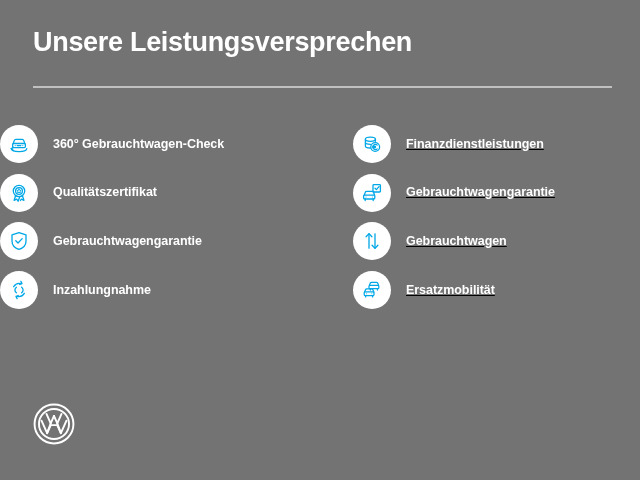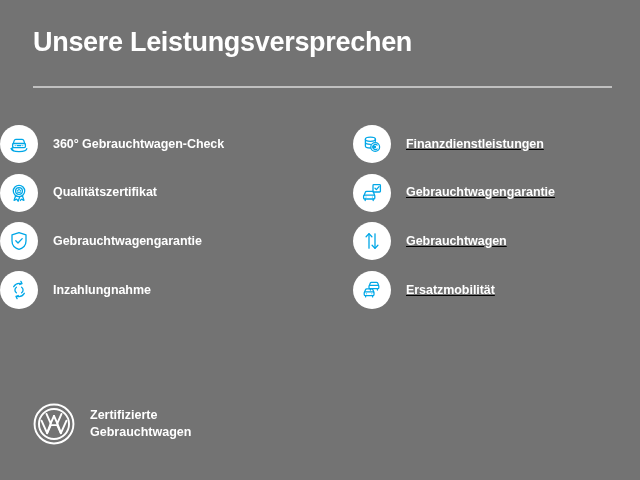--- a/index.html
+++ b/index.html
@@ -257,19 +257,15 @@
       <svg class="vw-logo" viewBox="0 0 48 48" fill="none" stroke="#ffffff" stroke-width="2.1" stroke-linecap="round" stroke-linejoin="round">
         <circle cx="24" cy="24" r="21.2"></circle>
         <circle cx="24" cy="24" r="16.4"></circle>
         <path d="M24 15.2l-3.6 8.2-4.6-10.4"></path>
         <path d="M24 15.2l3.6 8.2 4.6-10.4"></path>
         <path d="M20.4 23.4L16.5 34l-6.1-13.6"></path>
         <path d="M27.6 23.4L31.5 34l6.1-13.6"></path>
         <path d="M16.5 34l4-8.8h7l4 8.8"></path>
       </svg>
     </span>
-    <span class="brand-text">
-      <span>Zertifizierte</span>
-      <span>Gebrauchtwagen</span>
-    </span>
   </div>
 
 </div>
 
 </body></html>

